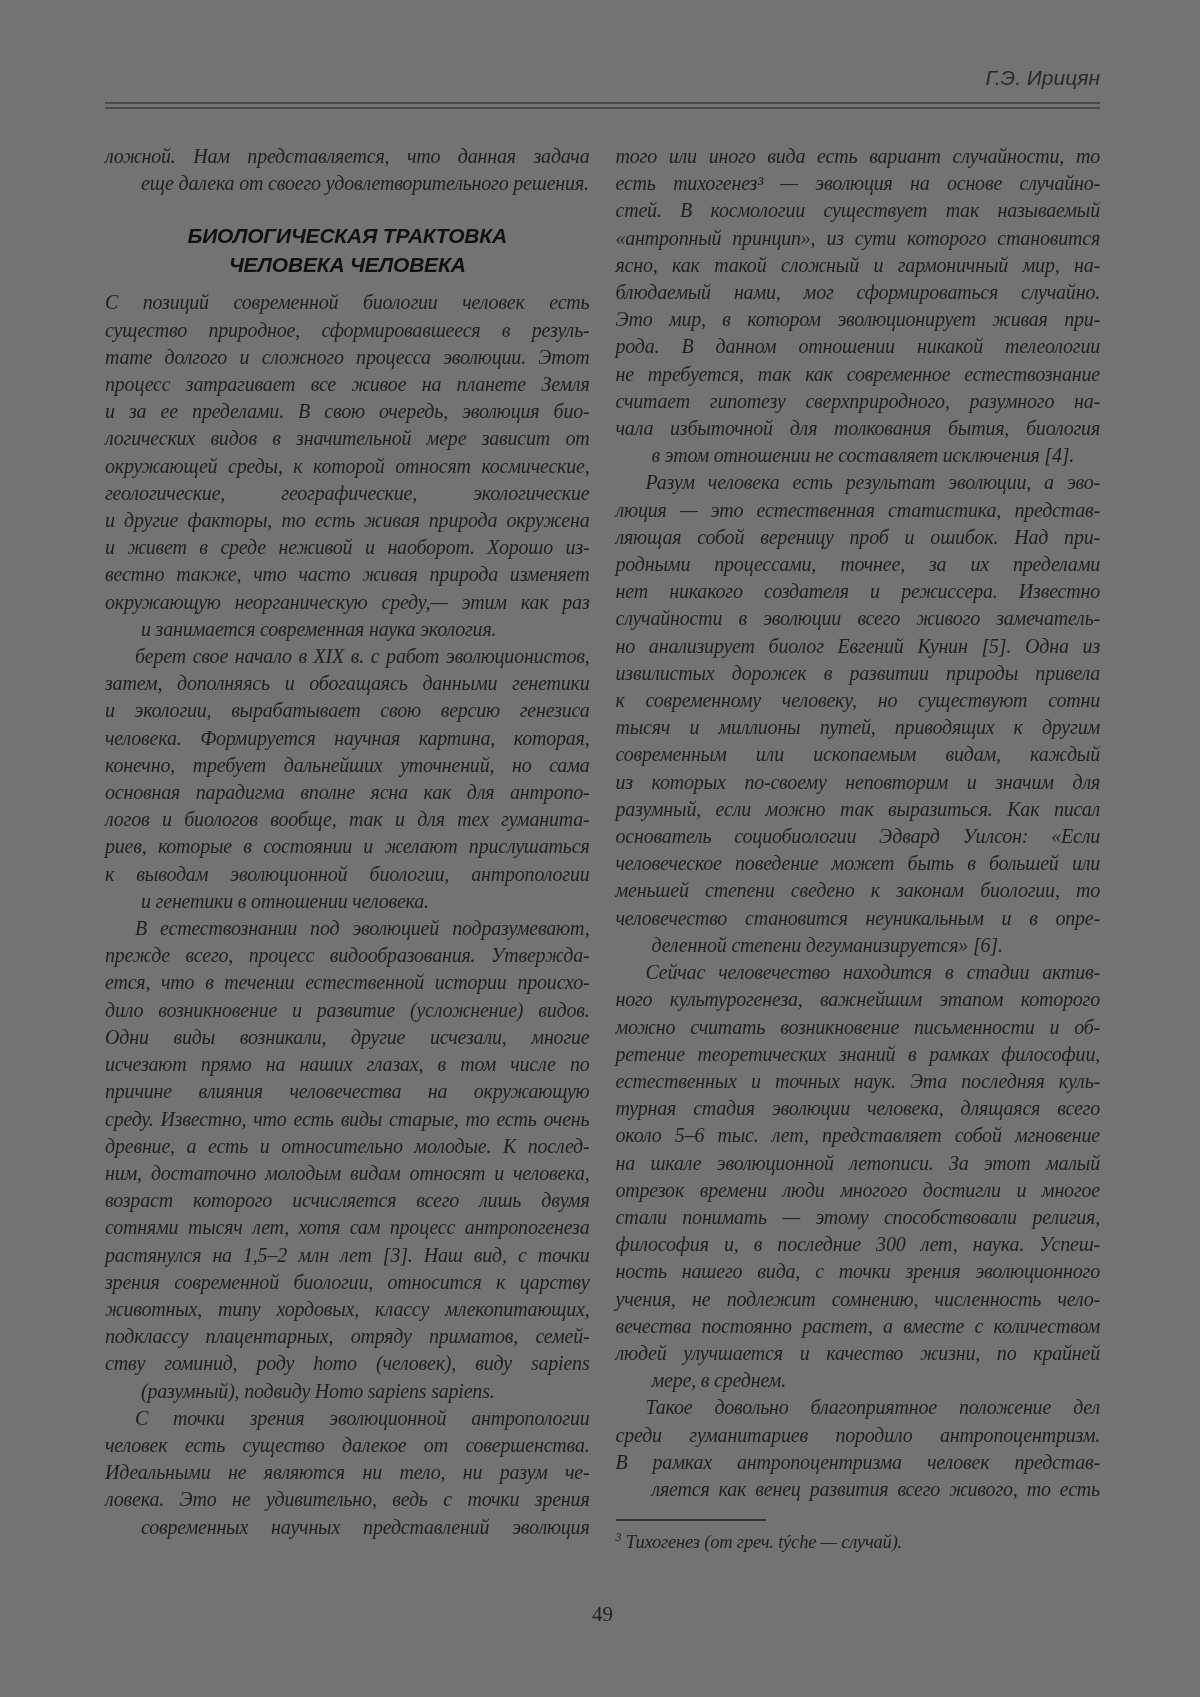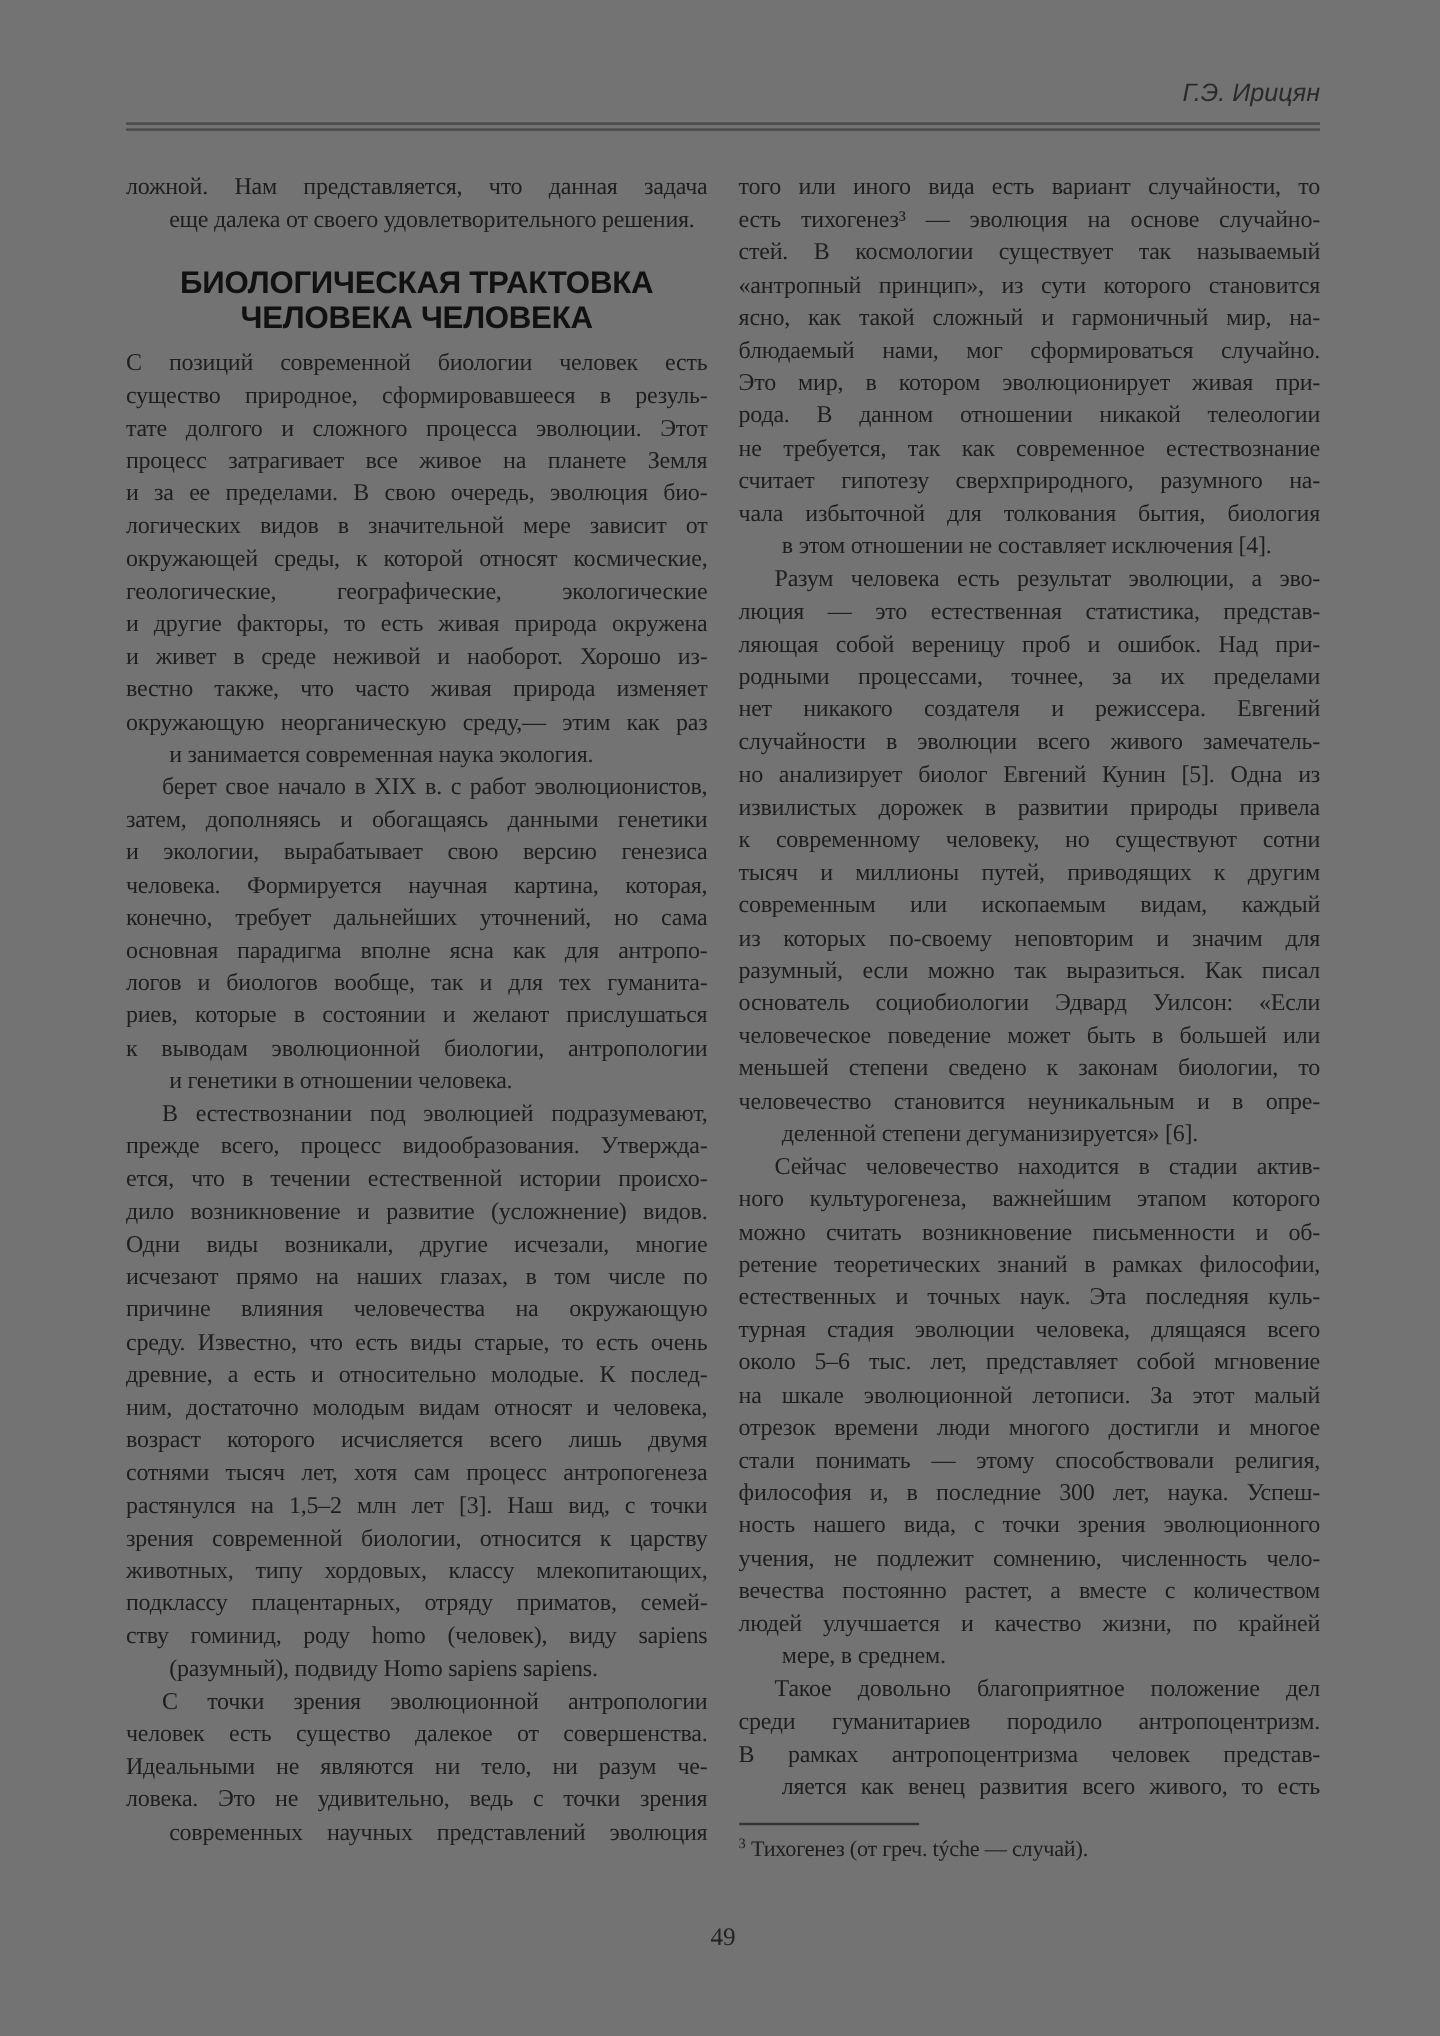--- a/index.html
+++ b/index.html
@@ -32,32 +32,33 @@
     margin-top: 34px;
   }
   .col {
     flex: 1;
     min-width: 0;
     font-family: "Liberation Serif", serif;
     font-size: 20px;
     line-height: 27.2px;
     letter-spacing: -0.2px;
     color: #1e1e1e;
+    font-style: italic;
   }
   .para .ln {
     text-align: justify;
     text-align-last: justify;
   }
   .para .ln.endln { text-align-last: left; margin-left: 36px; }
   .para.continues .ln.endln { text-align-last: justify; }
   .para.indent .ln:first-child { padding-left: 30px; box-sizing: border-box; }
   .heading {
     font-family: "Liberation Sans", sans-serif;
     font-weight: 700;
-    font-size: 26px;
+    font-size: 21px;
     line-height: 29px;
     color: #111111;
     margin: 24px 0 10px 0;
   }
   .heading .ln { text-align: center; text-align-last: center; }
   .footnote-rule {
     width: 150px;
     border-top: 2px solid #333333;
     margin: 16px 0 9px 0;
   }
@@ -165,21 +166,21 @@
             <div class="ln">не требуется, так как современное естествознание</div>
             <div class="ln">считает гипотезу сверхприродного, разумного на-</div>
             <div class="ln">чала избыточной для толкования бытия, биология</div>
             <div class="ln endln">в этом отношении не составляет исключения [4].</div>
           </div>
           <div class="para indent">
             <div class="ln">Разум человека есть результат эволюции, а эво-</div>
             <div class="ln">люция — это естественная статистика, представ-</div>
             <div class="ln">ляющая собой вереницу проб и ошибок. Над при-</div>
             <div class="ln">родными процессами, точнее, за их пределами</div>
-            <div class="ln">нет никакого создателя и режиссера. Евгений</div>
+            <div class="ln">нет никакого создателя и режиссера. Известно</div>
             <div class="ln">случайности в эволюции всего живого замечатель-</div>
             <div class="ln">но анализирует биолог Евгений Кунин [5]. Одна из</div>
             <div class="ln">извилистых дорожек в развитии природы привела</div>
             <div class="ln">к современному человеку, но существуют сотни</div>
             <div class="ln">тысяч и миллионы путей, приводящих к другим</div>
             <div class="ln">современным или ископаемым видам, каждый</div>
             <div class="ln">из которых по-своему неповторим и значим для</div>
             <div class="ln">разумный, если можно так выразиться. Как писал</div>
             <div class="ln">основатель социобиологии Эдвард Уилсон: «Если</div>
             <div class="ln">человеческое поведение может быть в большей или</div>

